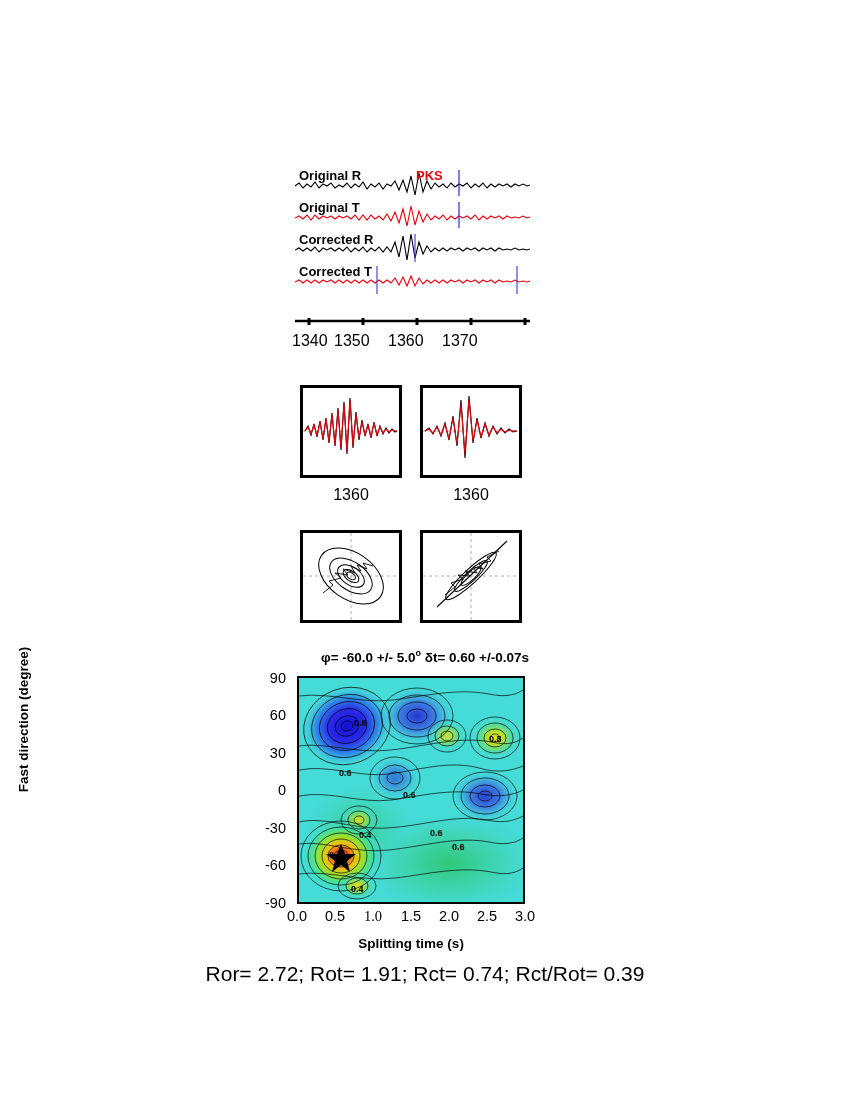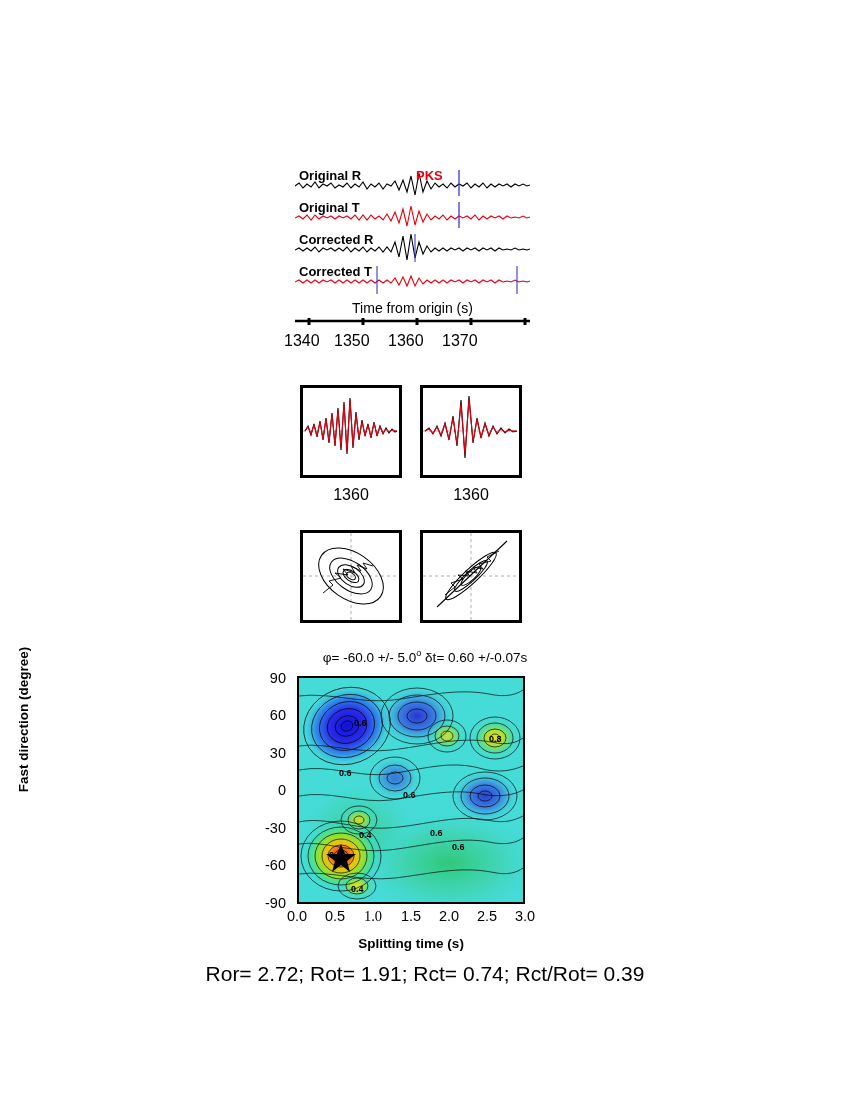--- a/index.html
+++ b/index.html
@@ -118,21 +118,21 @@
   .wf-tick-right { left: 420px; top: 486px; }
 
   
   .contour-title {
     position: absolute;
     left: 250px;
     top: 648px;
     width: 350px;
     text-align: center;
     font-size: 13.5px;
-    font-weight: normal;
+    font-weight: bold;
   }
   .contour-wrap {
     position: absolute;
     left: 297px;
     top: 676px;
     width: 228px;
     height: 228px;
     border: 2px solid #000;
     box-sizing: border-box;
     overflow: hidden;
@@ -217,31 +217,30 @@
       <svg class="trace-svg" width="235" height="32">
         <polyline fill="none" stroke="#e8000d" stroke-width="1.1" points="0,18 4,16 8,19 12,16 16,19 20,16 24,19 28,16 32,18 36,16 40,19 44,16 48,19 52,16 56,19 60,16 64,19 68,16 72,19 76,16 80,19 84,16 88,19 92,16 96,19 100,14 104,21 108,13 112,22 116,12 120,22 124,14 128,20 132,16 136,19 140,16 144,19 148,16 152,19 156,16 160,18 164,16 168,19 172,16 176,18 180,16 184,19 188,16 192,18 196,16 200,19 204,16 208,18 212,17 216,18 220,16 224,18 228,17 232,18 235,17"></polyline>
         <line x1="82" y1="2" x2="82" y2="30" stroke="#3a3ad0" stroke-width="1.1"></line>
         <line x1="222" y1="2" x2="222" y2="30" stroke="#3a3ad0" stroke-width="1.1"></line>
       </svg>
     </div>
   </div>
 
   <div class="pks-label">PKS</div>
 
-  <div class="time-axis-title">Time from origin (s)</div>
   <svg class="axis-bar" width="235" height="9">
     <line x1="0" y1="3" x2="235" y2="3" stroke="#000" stroke-width="2.5"></line>
     <line x1="14" y1="0" x2="14" y2="8" stroke="#000" stroke-width="3"></line>
     <line x1="68" y1="0" x2="68" y2="8" stroke="#000" stroke-width="3"></line>
     <line x1="122" y1="0" x2="122" y2="8" stroke="#000" stroke-width="3"></line>
     <line x1="176" y1="0" x2="176" y2="8" stroke="#000" stroke-width="3"></line>
     <line x1="230" y1="0" x2="230" y2="8" stroke="#000" stroke-width="3"></line>
   </svg>
   <div class="axis-ticks">
-    <span style="left:4px;text-align:right;">1340</span>
+    <span style="left:12px;text-align:right;">1340</span>
     <span style="left:54px;">1350</span>
     <span style="left:108px;">1360</span>
     <span style="left:162px;">1370</span>
   </div>
 
   <div class="box wf-box-left">
     <svg width="96" height="87">
       <line x1="0" y1="43" x2="96" y2="43" stroke="#999" stroke-width="0.8" stroke-dasharray="3,3"></line>
       <polyline fill="none" stroke="#000" stroke-width="1.1" points="2,43 5,38 8,47 11,36 14,49 17,33 20,52 23,30 26,55 29,25 32,58 35,20 38,62 41,14 44,66 47,10 50,60 53,24 56,52 59,32 62,48 65,36 68,50 71,34 74,48 77,38 80,46 83,40 86,45 89,41 92,44 94,43"></polyline>
       <polyline fill="none" stroke="#e8000d" stroke-width="1.1" points="2,43 5,39 8,46 11,37 14,48 17,34 20,51 23,31 26,54 29,26 32,57 35,22 38,60 41,16 44,64 47,12 50,58 53,26 56,50 59,34 62,47 65,37 68,49 71,35 74,47 77,39 80,45 83,41 86,44 89,42 92,43 94,43"></polyline>

